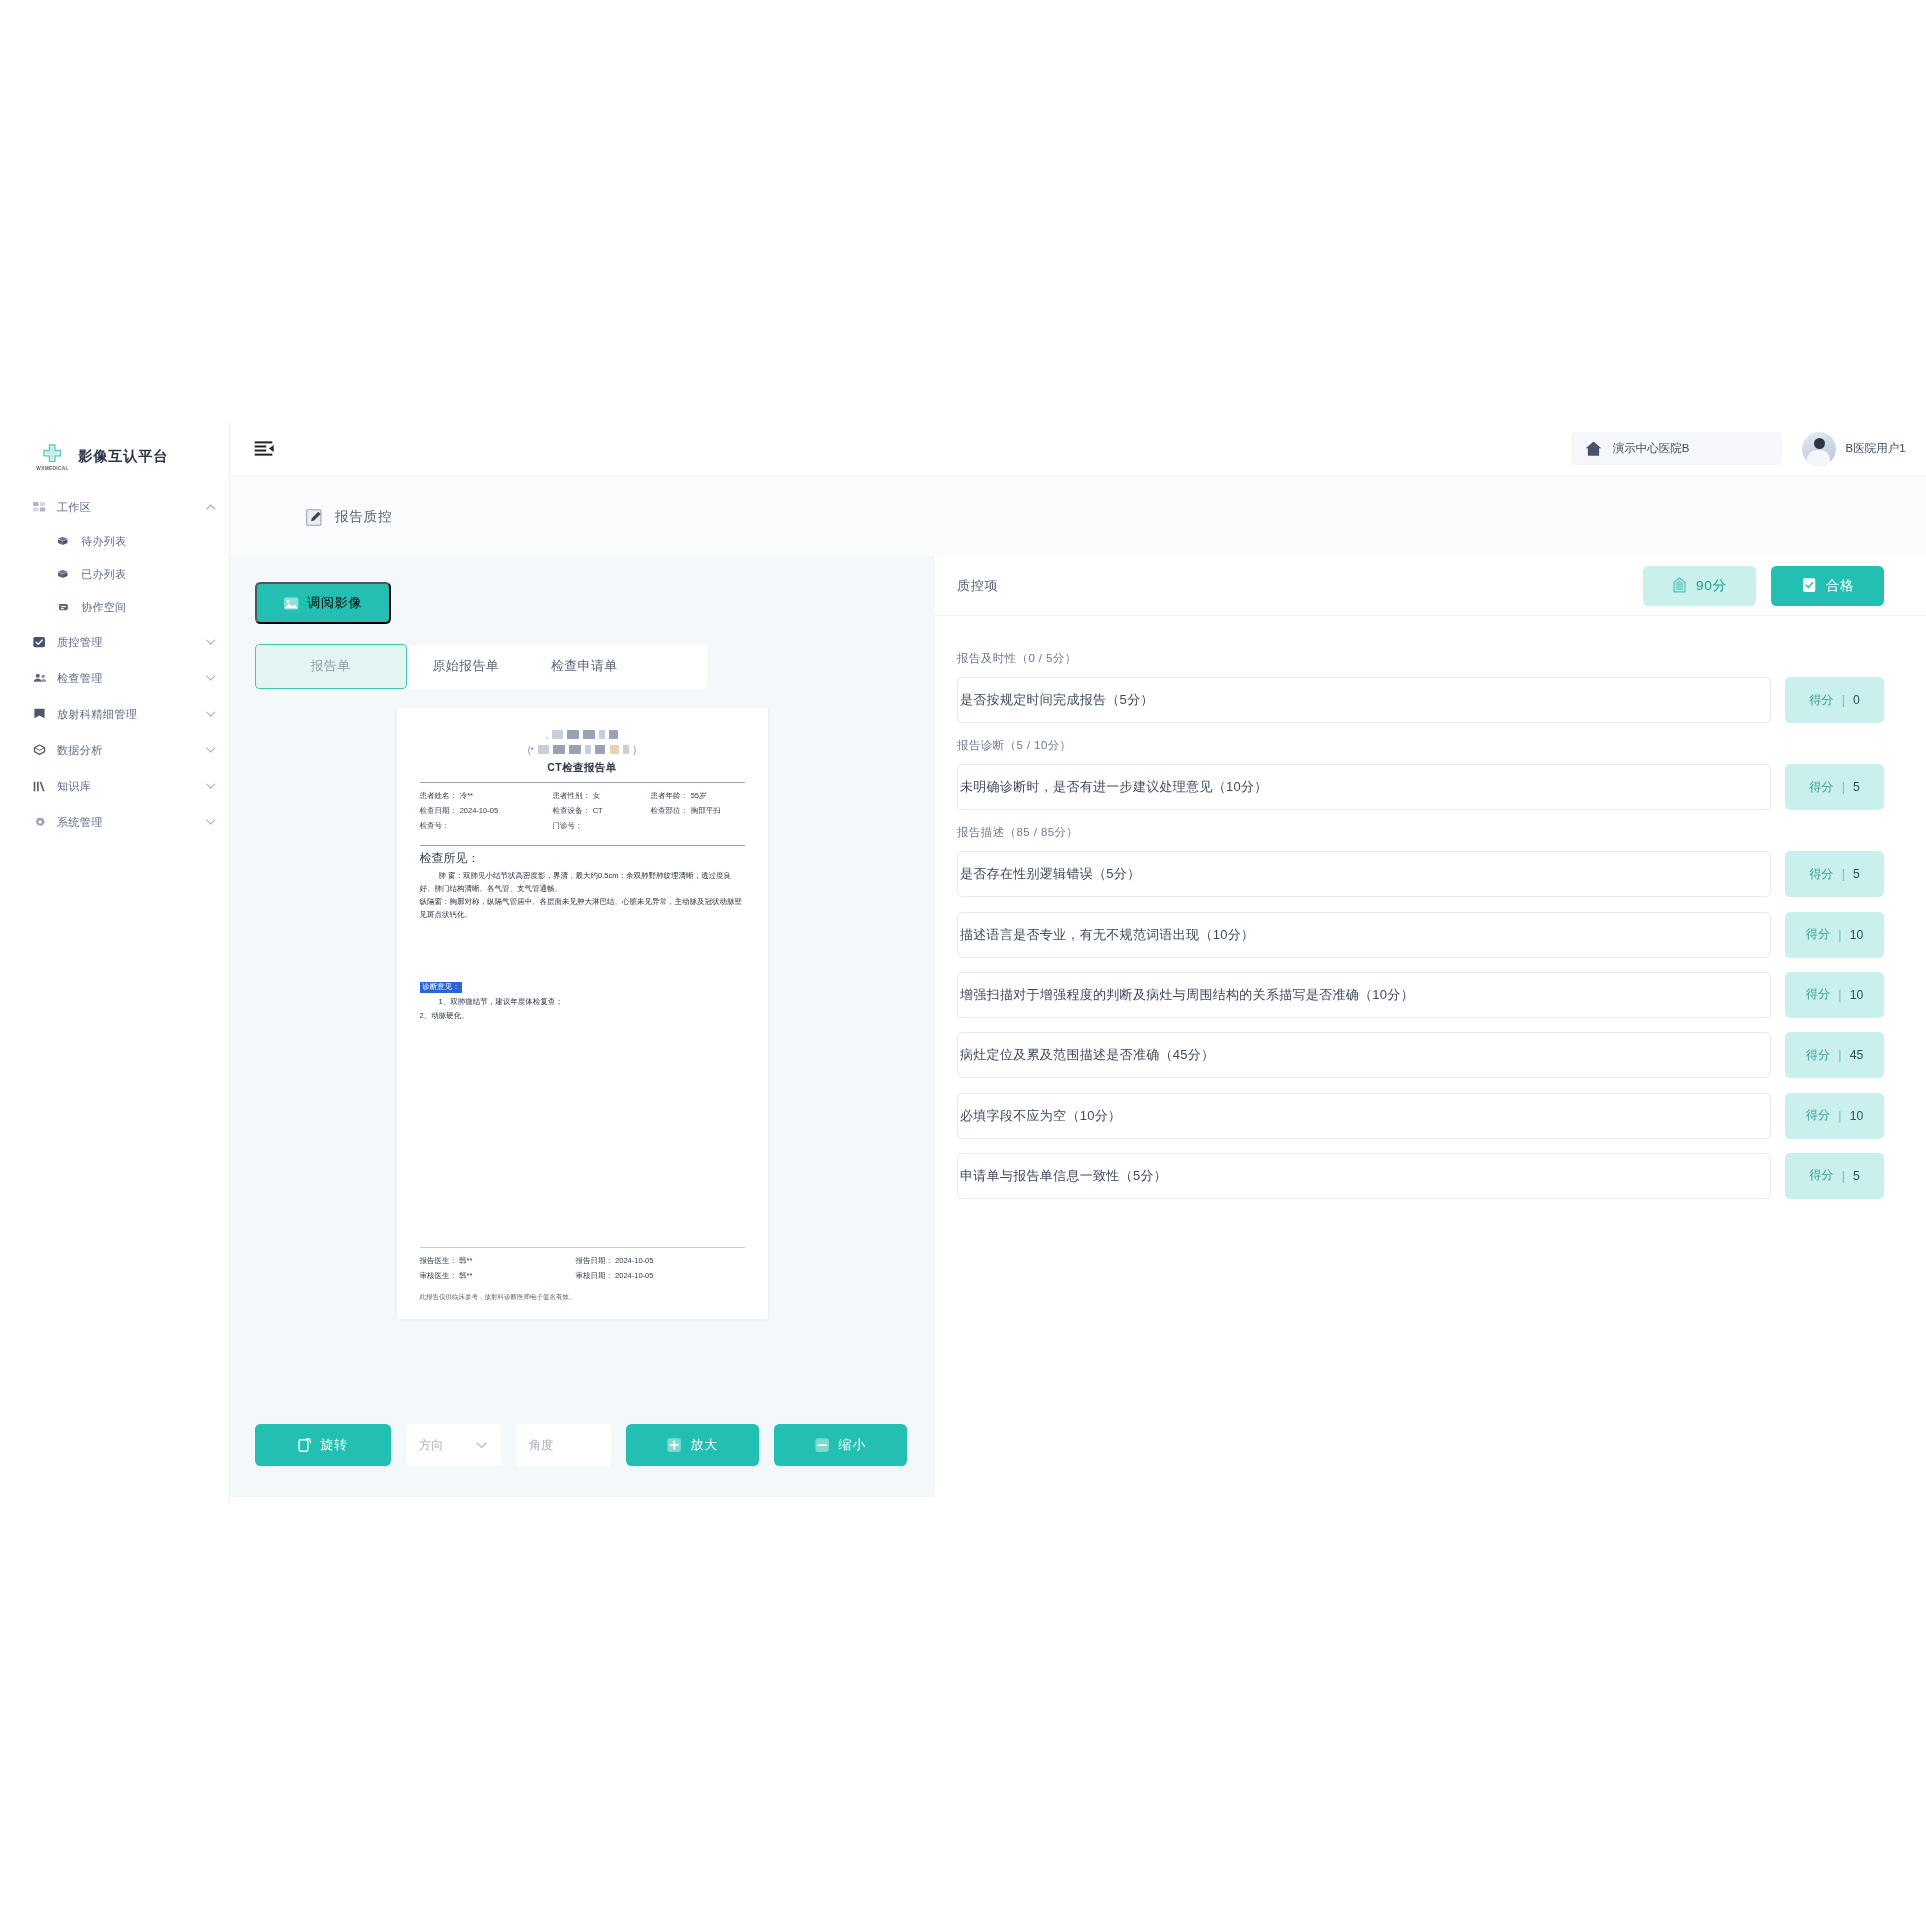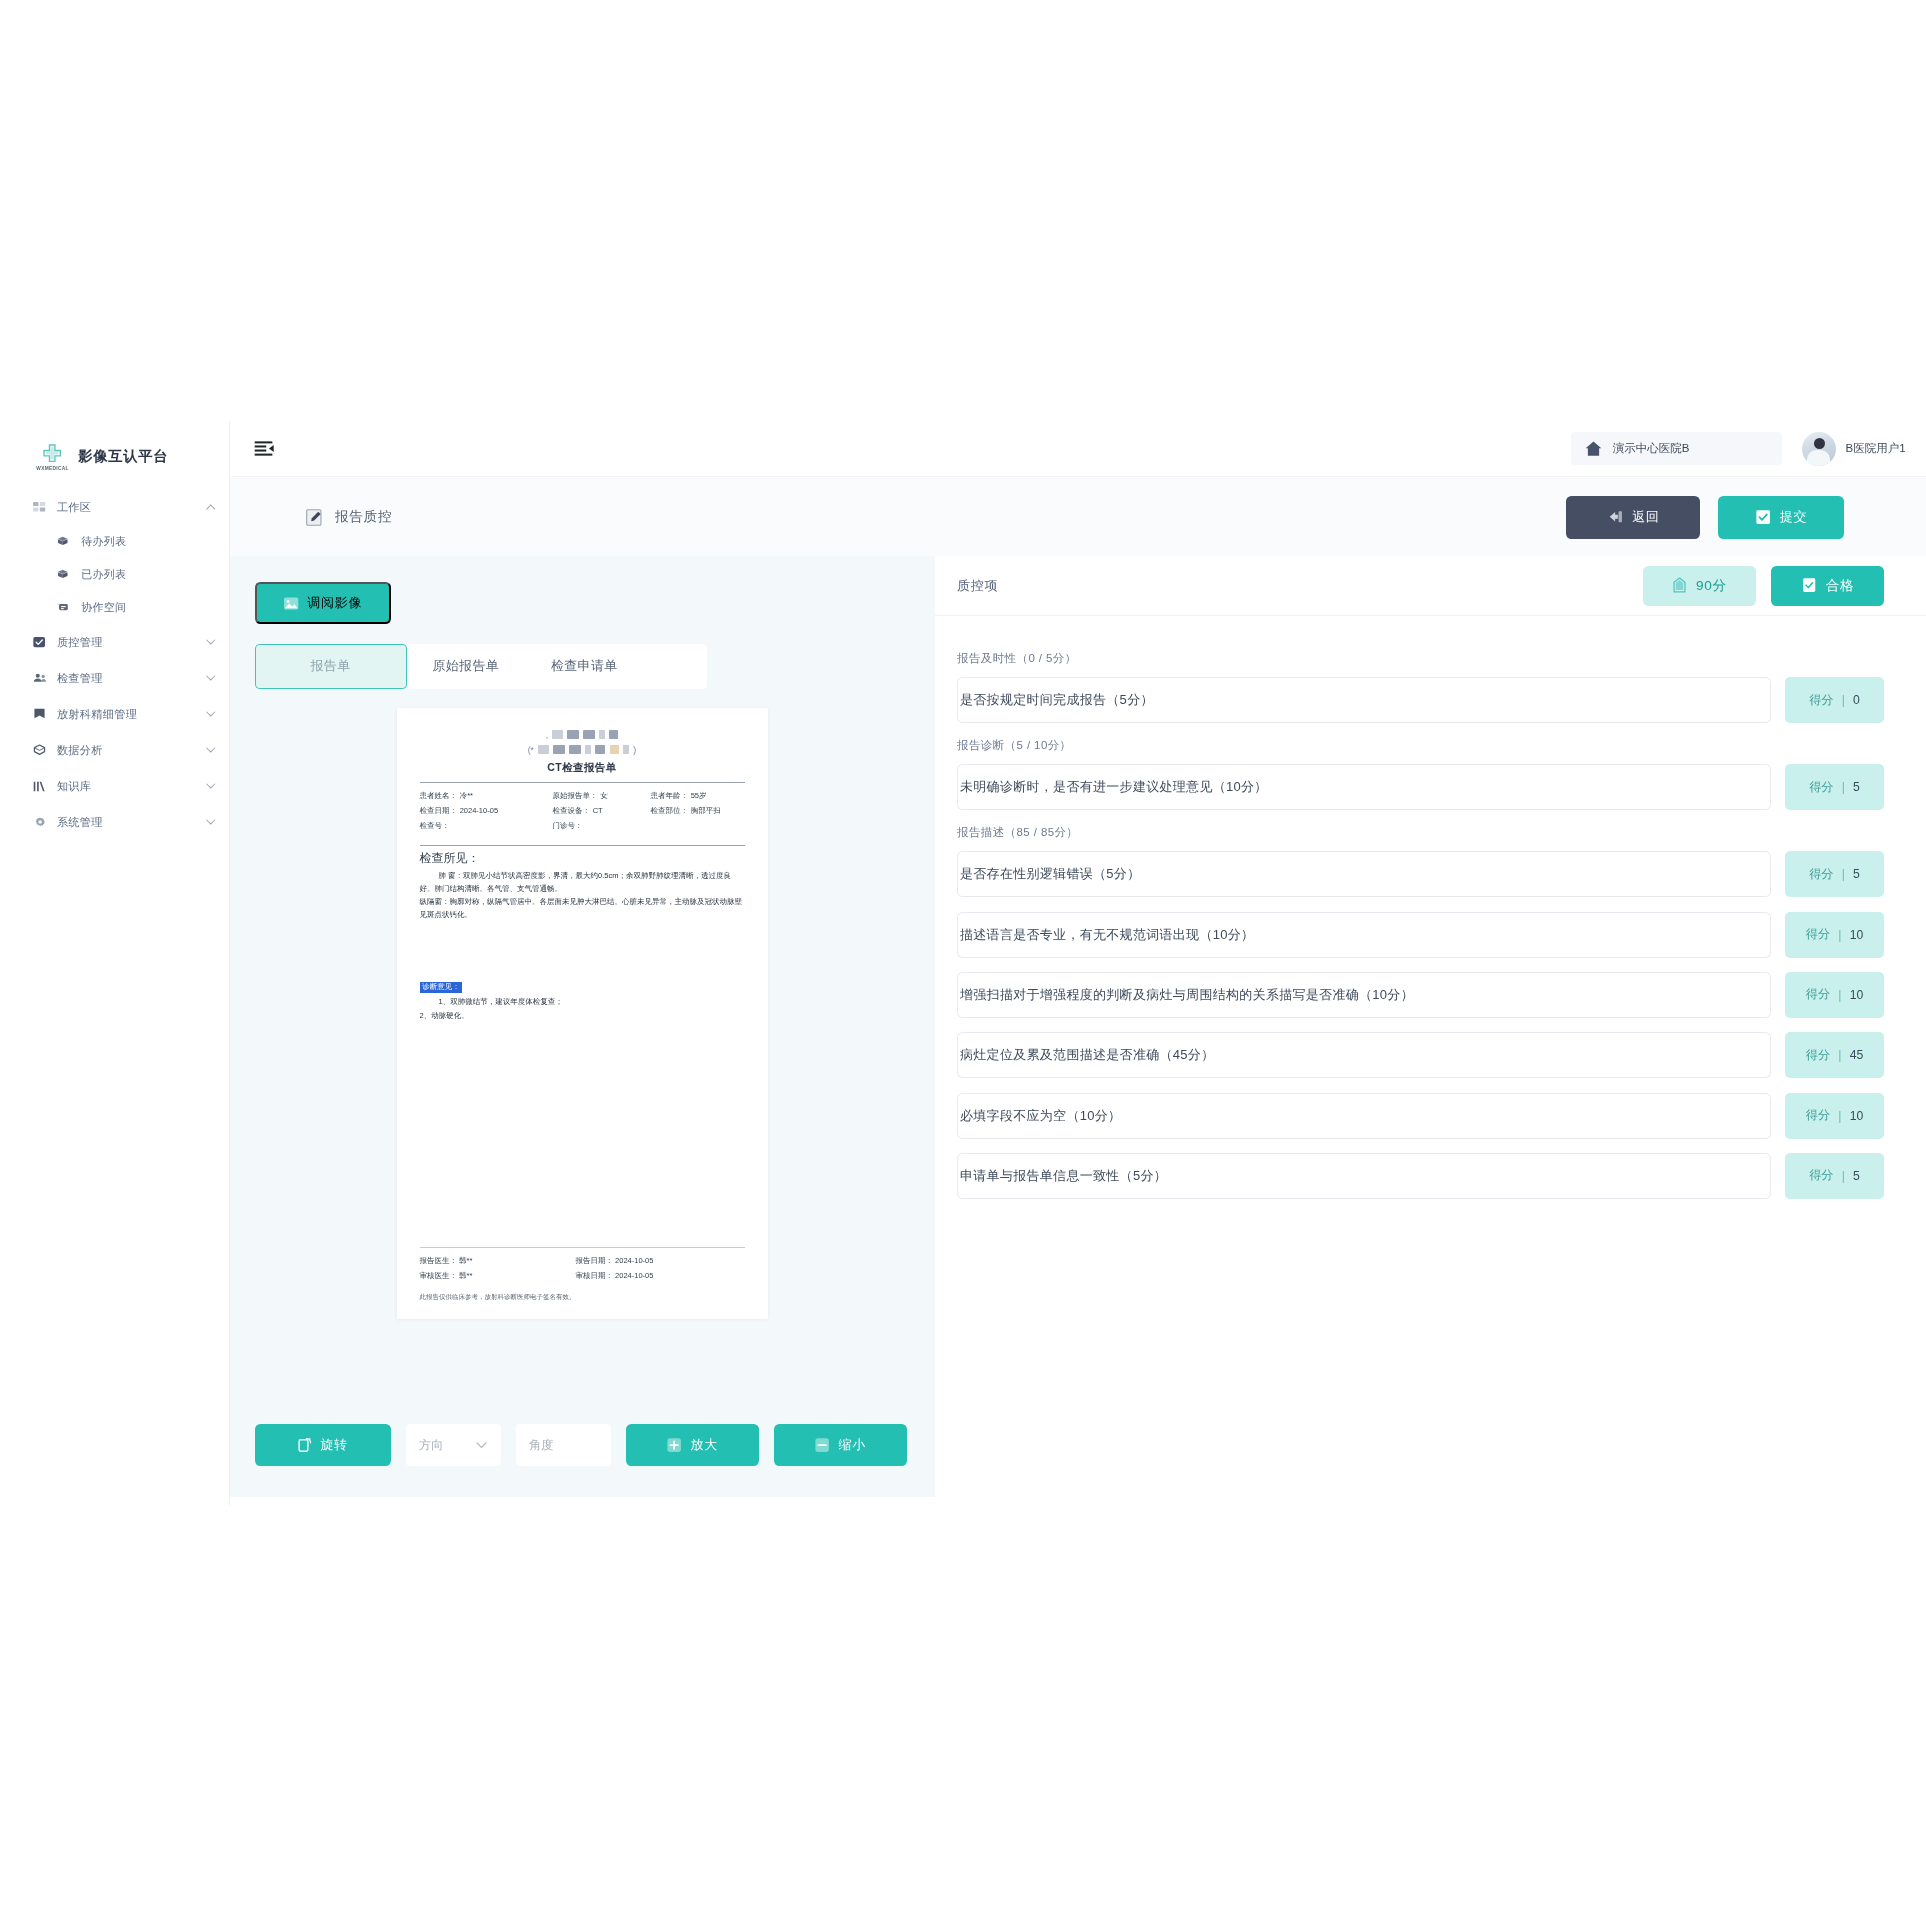--- a/index.html
+++ b/index.html
@@ -467,40 +467,20 @@
 <div class="pagebar">
   <div class="page-title">
     <span>
       <svg width="19" height="19" viewBox="0 0 28 28">
         <rect x="2.5" y="2.5" width="21" height="23" rx="2" fill="#eceef2" stroke="#9aa3b2" stroke-width="1.6"></rect>
         <path d="M19.5 5.5l3.5 3.5-9.5 9.5-4.4.9.9-4.4z" fill="#3c4456"></path>
       </svg>
     </span>
     <span class="t">报告质控</span>
   </div>
-  <div class="pagebar-actions">
-    <button class="btn btn-dark">
-      <span>
-        <svg width="16.3" height="13.6" viewBox="0 0 24 20">
-          <path d="M12 3L4 10l8 7v-4h4V7h-4z" fill="#cfd3dc"></path>
-          <rect x="17" y="2" width="5" height="16" rx="1" fill="#a9aebb"></rect>
-        </svg>
-      </span>
-      <span>返回</span>
-    </button>
-    <button class="btn btn-teal">
-      <span>
-        <svg width="16.3" height="16.3" viewBox="0 0 24 24">
-          <rect x="2" y="2" width="20" height="20" rx="2" fill="#ffffff"></rect>
-          <path d="M6.5 12l3.8 4 7.2-8" fill="none" stroke="#22bfb2" stroke-width="2.6" stroke-linecap="round" stroke-linejoin="round"></path>
-        </svg>
-      </span>
-      <span>提交</span>
-    </button>
-  </div>
 </div>
 
 <div class="main">
 
   <section class="left-pane">
     <button class="btn-image">
       <span>
         <svg width="16.3" height="15" viewBox="0 0 24 22">
           <rect x="1.5" y="2" width="21" height="18" rx="2.5" fill="#8fe0d8"></rect>
           <circle cx="7.5" cy="8" r="2" fill="#ffffff"></circle>
@@ -546,21 +526,21 @@
       <h1 class="paper-title">CT检查报告单</h1>
       <div class="rule"></div>
 
       <div class="meta">
         <div class="meta-row">
           <span class="meta-cell c1">
               <span class="blurry">患者姓名：</span>
               <span>冷**</span>
             </span>
           <span class="meta-cell c2">
-              <span class="blurry">原始报告单：</span>
+              <span class="blurry">患者性别：</span>
               <span class="blurry">女</span>
             </span>
           <span class="meta-cell c3">
               <span class="blurry">患者年龄：</span>
               <span>55岁</span>
             </span>
         </div>
         <div class="meta-row">
           <span class="meta-cell c1">
               <span class="blurry">检查日期：</span>

